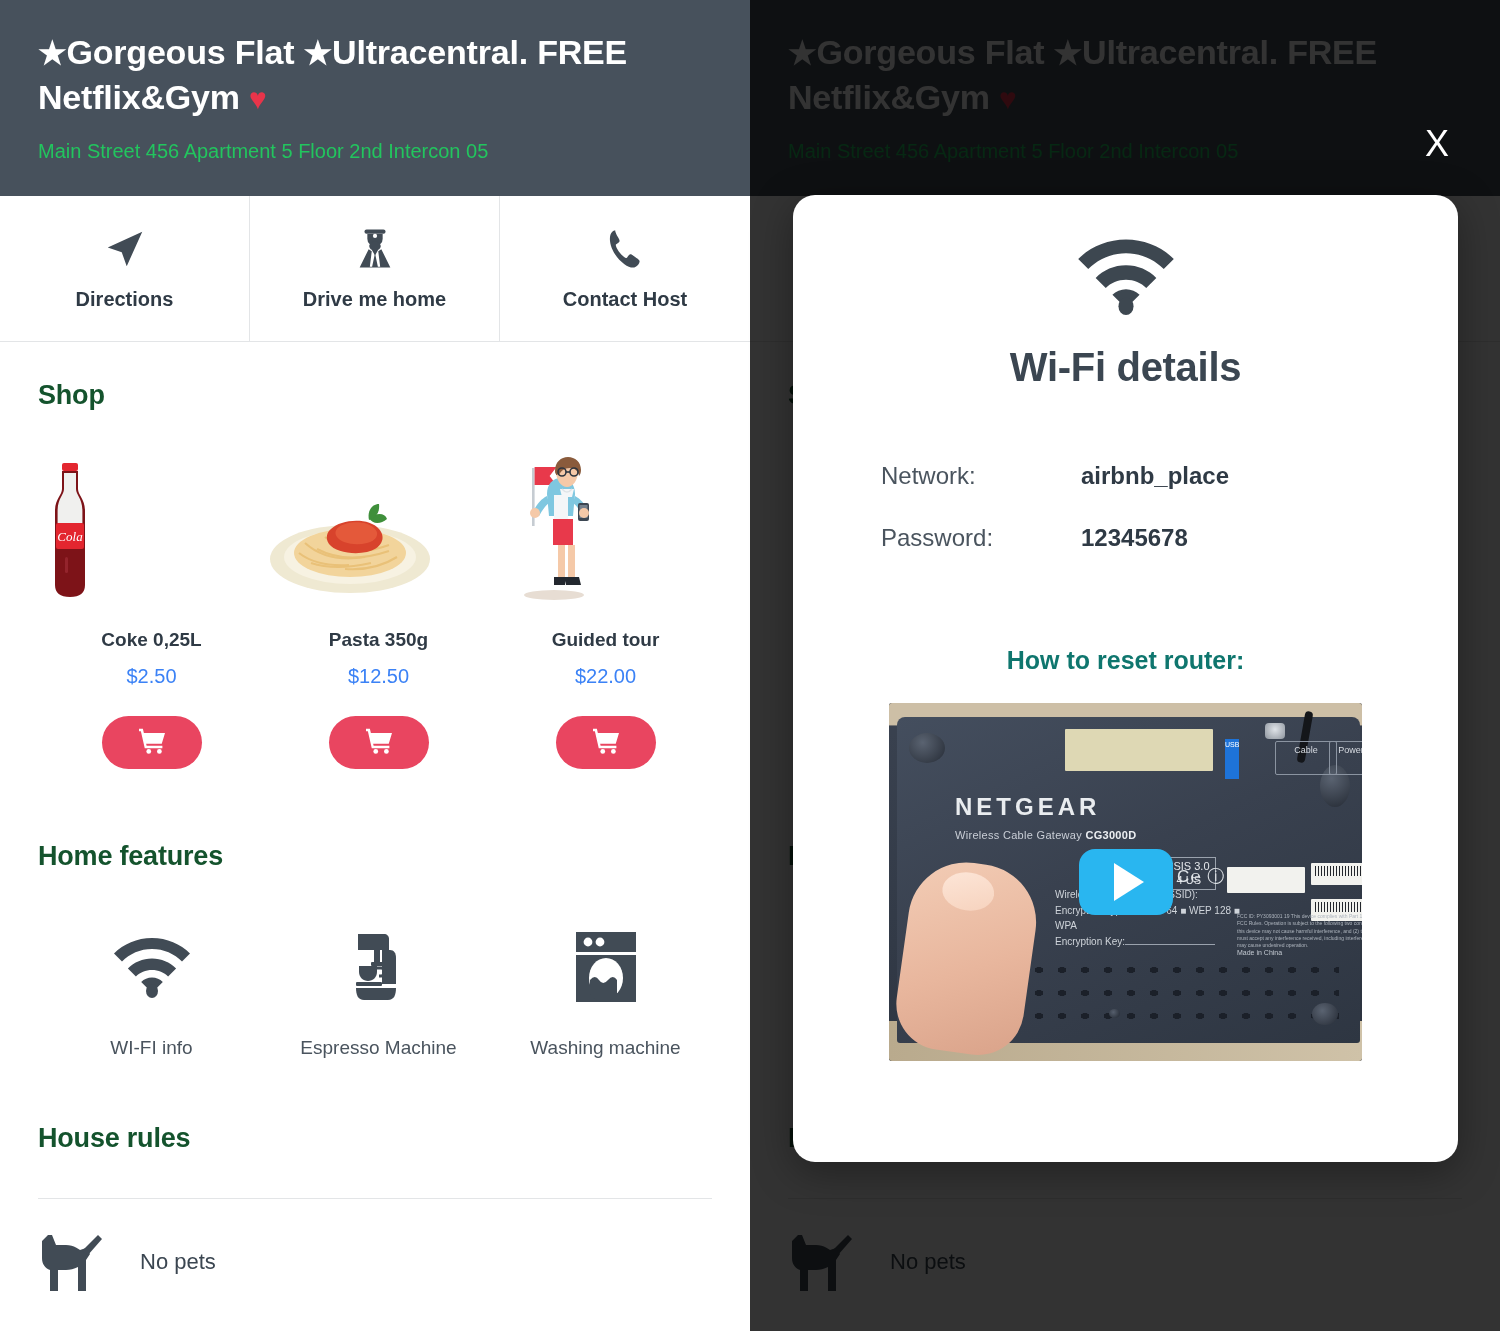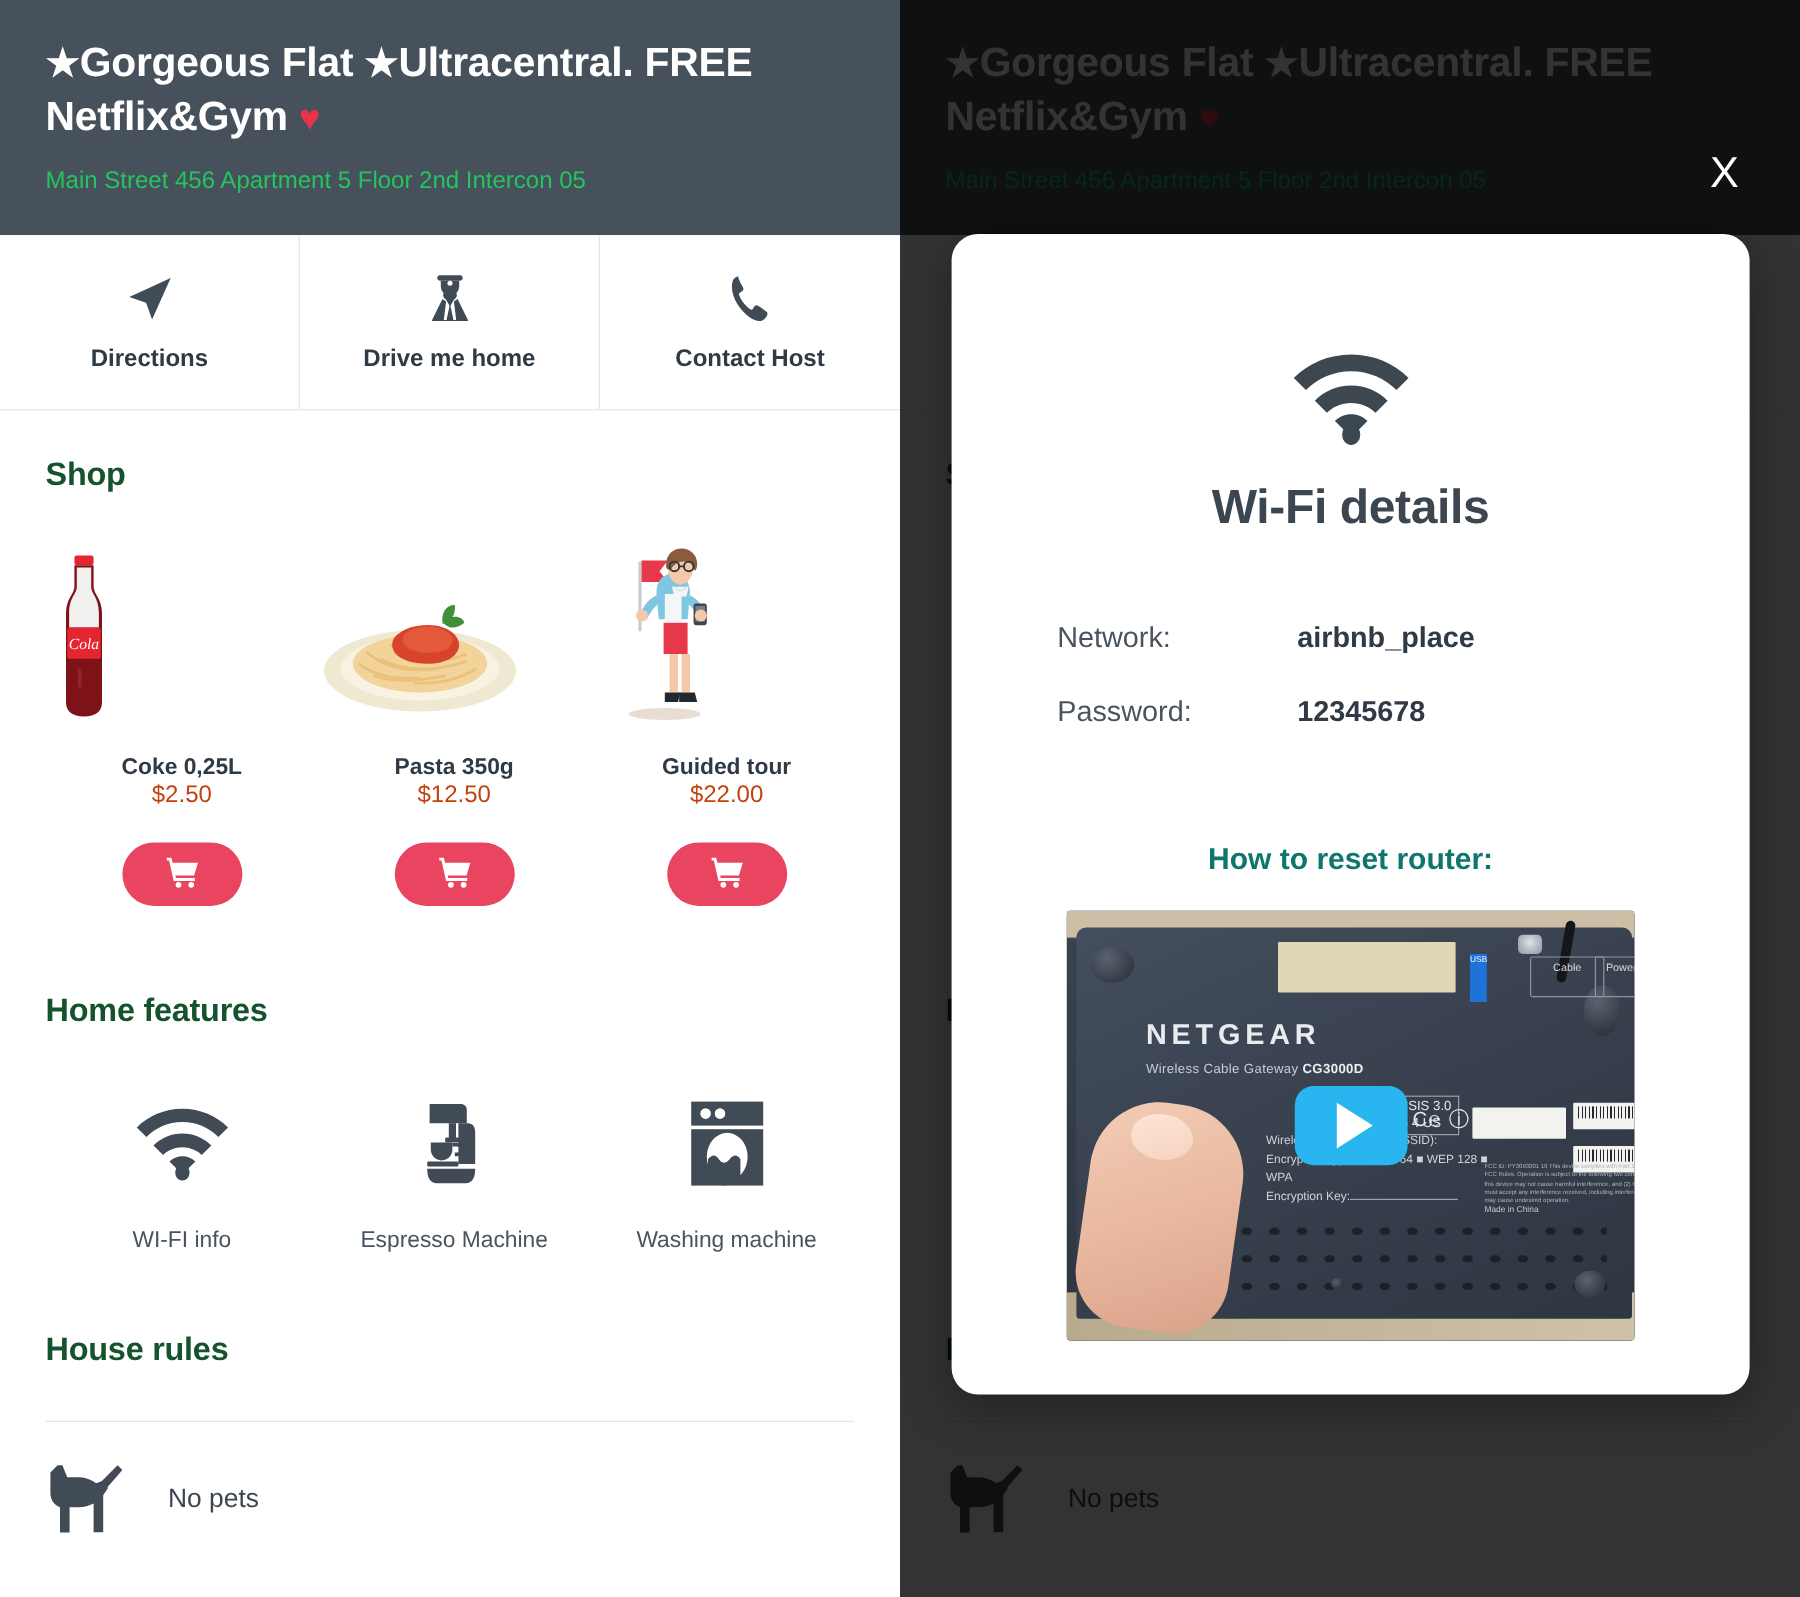--- a/index.html
+++ b/index.html
@@ -50,21 +50,21 @@
   .section { padding: 0 38px; }
   .sec-title {
     font-size: 27px; font-weight: 700; color: #14532d;
     margin: 38px 0 0 0; letter-spacing: -0.2px;
   }
 
   .products { display: flex; margin-top: 40px; }
   .product { flex: 0 0 227px; text-align: center; }
   .product .art { height: 150px; display:flex; align-items:flex-end; }
   .product .pname { font-size: 19px; font-weight: 700; color: #2f3a45; margin-top: 28px; }
-  .product .price { font-size: 20px; color: #c2410c; font-weight: 400; }
+  .product .price { font-size: 20px; color: #3b82f6; margin-top: 14px; font-weight: 400; }
   .cart-btn {
     width: 100px; height: 53px; border-radius: 27px; background: #e94560;
     border: none; margin: 28px auto 0 auto; display: flex;
     align-items: center; justify-content: center; cursor: pointer;
   }
   .cart-btn svg { width: 30px; height: 30px; fill: #ffffff; }
 
   .features { display: flex; margin-top: 56px; }
   .feature { flex: 0 0 227px; text-align: center; cursor: pointer; }
   .feature .ic { height: 78px; display:flex; align-items:center; justify-content:center; }
@@ -87,21 +87,21 @@
     font-family: "Liberation Sans", sans-serif; cursor: pointer;
     line-height: 1; user-select: none;
   }
 
   
   .modal {
     position: absolute; left: 793px; top: 195px;
     width: 665px; height: 967px;
     background: #ffffff; border-radius: 22px;
     box-shadow: 0 10px 40px rgba(0,0,0,0.35);
-    padding: 80px 46px 0 46px;
+    padding: 24px 46px 0 46px;
     overflow: hidden;
   }
   .modal-wifi-ic { display:flex; justify-content:center; margin-top: 18px; }
   .modal-wifi-ic svg { width: 100px; height: 78px; fill: #3d4750; }
   .modal-title {
     text-align: center; font-size: 40px; font-weight: 700;
     color: #3b4651; margin-top: 30px; letter-spacing: -0.3px;
   }
   .kv { display: flex; margin-top: 0; }
   .kv-list { margin-top: 72px; padding-left: 42px; }

